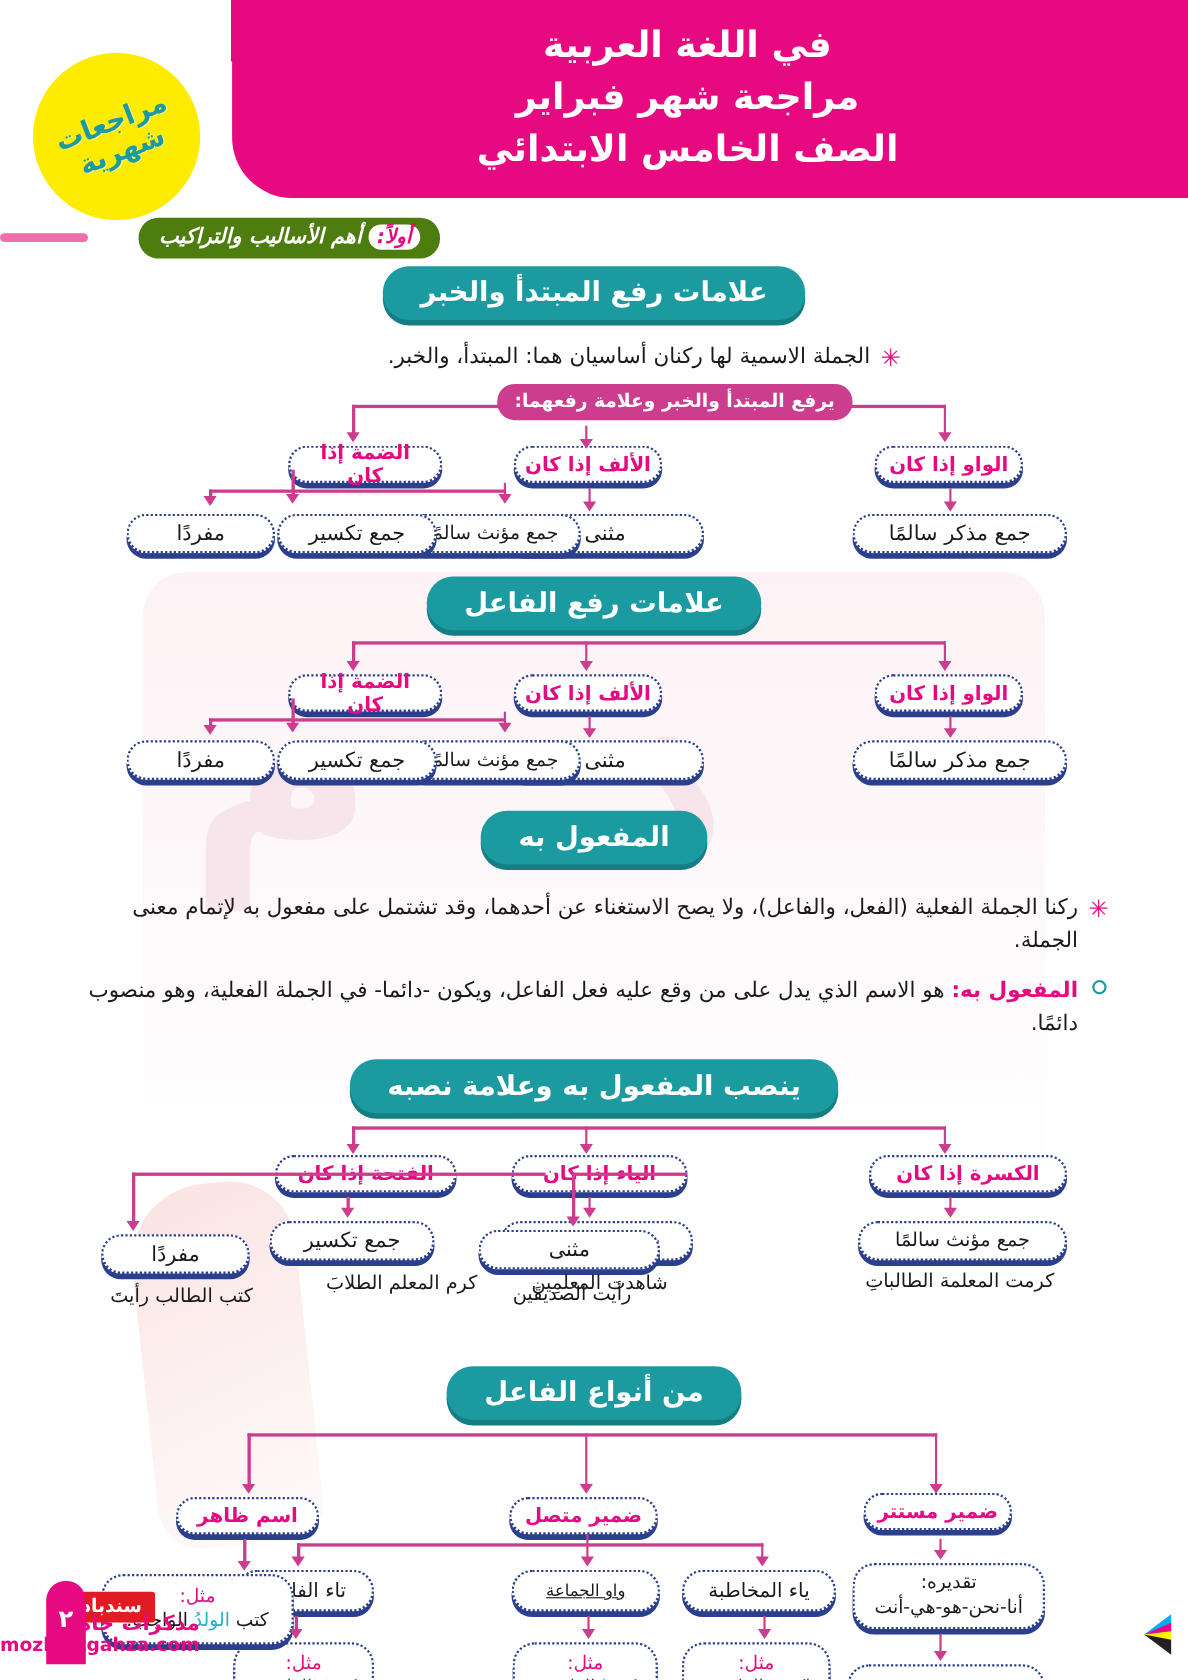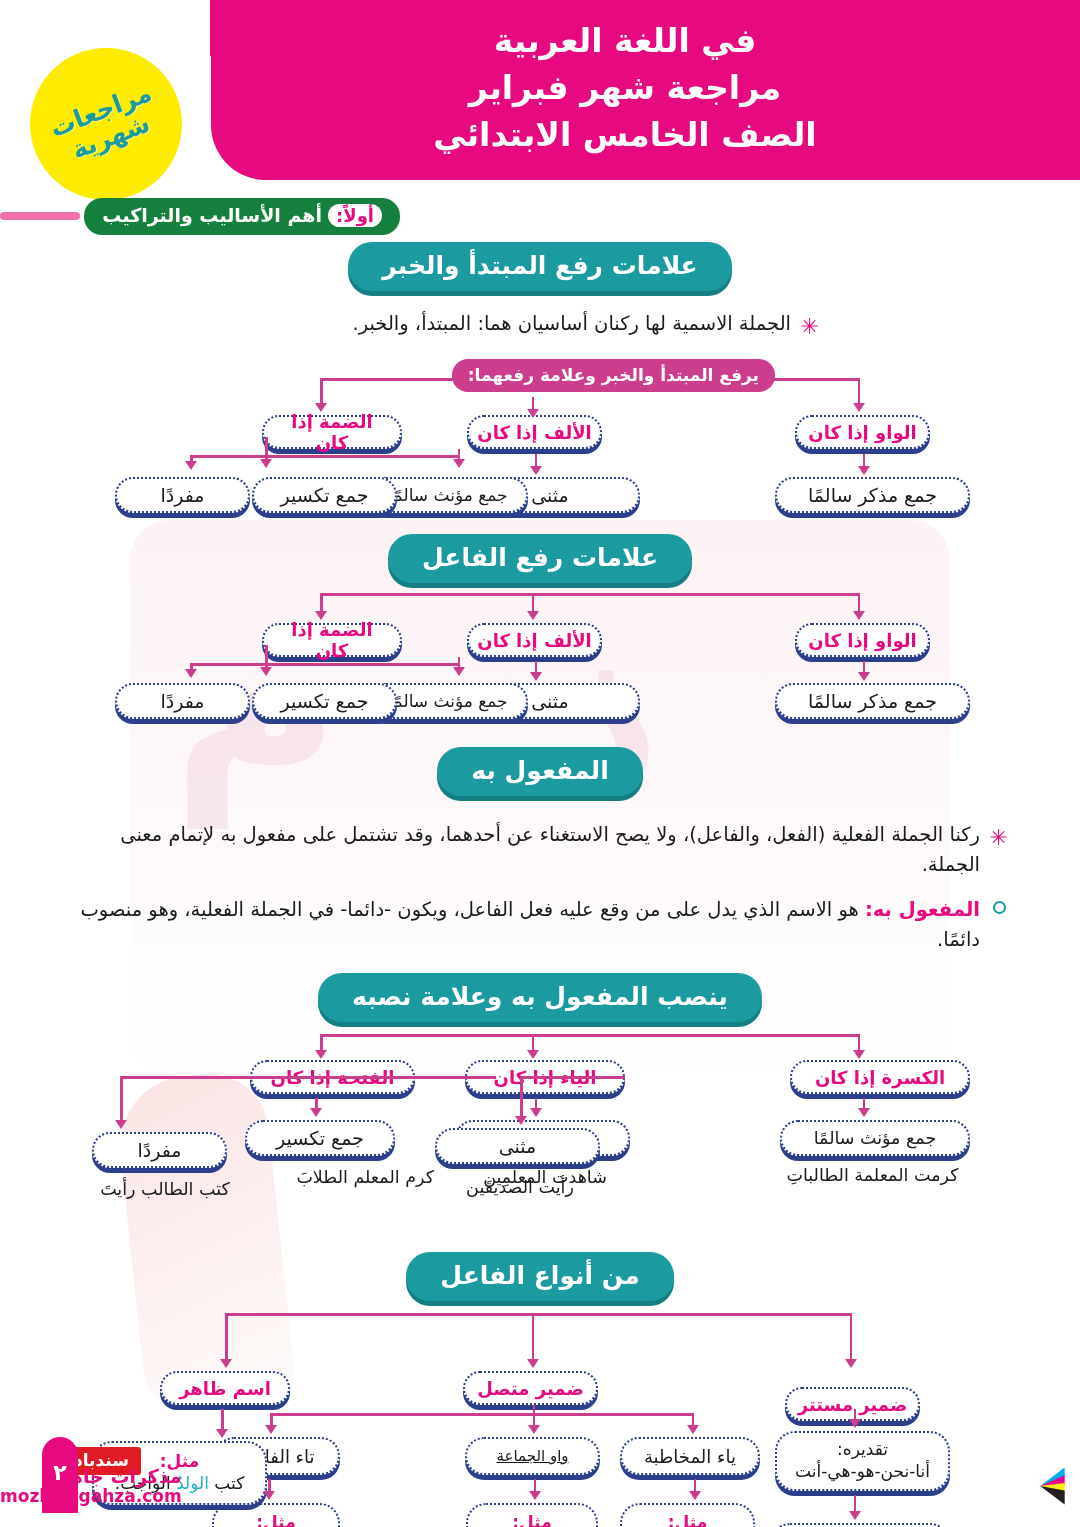--- a/index.html
+++ b/index.html
@@ -95,27 +95,28 @@
 
   
   .topic-tab-row {
     position: relative;
     height: 46px;
     z-index: 3;
   }
   .topic-tab {
     position: absolute;
     right: 680px; top: 2px;
-    background: #15803d;
+    background: #4d7c0f;
     color: #ffffff;
     font-size: 19px;
     font-weight: bold;
     padding: 6px 18px 8px 18px;
     border-radius: 18px;
     white-space: nowrap;
+    font-style: italic;
   }
   .topic-tab .ordinal {
     color: #e6097f;
     background: #ffffff;
     border-radius: 12px;
     padding: 1px 8px;
     margin-left: 6px;
     font-size: 18px;
     display: inline-block;
   }
@@ -195,21 +196,21 @@
   .node.lvl2 {
     color: #1a1a1a;
     font-size: 19px;
     font-weight: normal;
   }
   .node.example-node {
     font-size: 17px;
     line-height: 1.28;
     flex-direction: column;
   }
-  .node .mithal { color: #e6097f; font-weight: bold; }
+  .node .mithal { color: #e6097f; font-weight: normal; }
   .node .hl { color: #22b0c4; }
 
   
   .pink-label {
     position: absolute;
     background: #cc3d8e;
     color: #ffffff;
     font-size: 17px;
     font-weight: bold;
     padding: 6px 16px 7px 16px;
@@ -321,21 +322,21 @@
   </div>
 </div>
 
 <div class="teal-head">علامات رفع المبتدأ والخبر</div>
 
 <div class="para" style="margin-top:18px; margin-right:255px;">
   <span class="bullet-star">✳</span>
   <span>الجملة الاسمية لها ركنان أساسيان هما: المبتدأ، والخبر.</span>
 </div>
 
-<div class="tree" style="height:165px; margin-top:20px;">
+<div class="tree" style="height:165px; margin-top:10px;">
 
   <div class="pink-label" style="right:305px; top:0px;">يرفع المبتدأ والخبر وعلامة رفعهما:</div>
 
   <div class="hline" style="right:220px; left:320px; top:19px;"></div>
   <div class="vline" style="right:220px; top:19px; height:27px;"></div>
   <div class="arrow-down" style="right:215px; top:44px;"></div>
   <div class="vline" style="right:546px; top:38px; height:14px;"></div>
   <div class="arrow-down" style="right:541px; top:50px;"></div>
   <div class="vline" style="left:320px; top:19px; height:27px;"></div>
   <div class="arrow-down" style="left:315px; top:44px;"></div>
@@ -459,21 +460,21 @@
 
 <div class="tree" style="height:300px; margin-top:4px;">
   <div class="hline" style="right:228px; left:225px; top:8px;"></div>
   <div class="vline" style="right:228px; top:8px; height:48px;"></div>
   <div class="arrow-down" style="right:223px; top:54px;"></div>
   <div class="vline" style="right:546px; top:8px; height:48px;"></div>
   <div class="arrow-down" style="right:541px; top:54px;"></div>
   <div class="vline" style="left:225px; top:8px; height:48px;"></div>
   <div class="arrow-down" style="left:220px; top:54px;"></div>
 
-  <div class="node lvl1" style="right:160px; top:82px; width:135px; height:34px;">ضمير مستتر</div>
+  <div class="node lvl1" style="right:160px; top:62px; width:135px; height:34px;">ضمير مستتر</div>
   <div class="node lvl1" style="right:482px; top:66px; width:135px; height:34px;">ضمير متصل</div>
   <div class="node lvl1" style="left:160px; top:66px; width:130px; height:34px;">اسم ظاهر</div>
 
   <div class="vline" style="right:224px; top:104px; height:12px;"></div>
   <div class="arrow-down" style="right:219px; top:114px;"></div>
   <div class="node lvl2 example-node" style="right:130px; top:126px; width:175px; height:60px;">
     <span>تقديره:</span>
     <span>أنا-نحن-هو-هي-أنت</span>
   </div>
   <div class="vline" style="right:224px; top:190px; height:18px;"></div>

